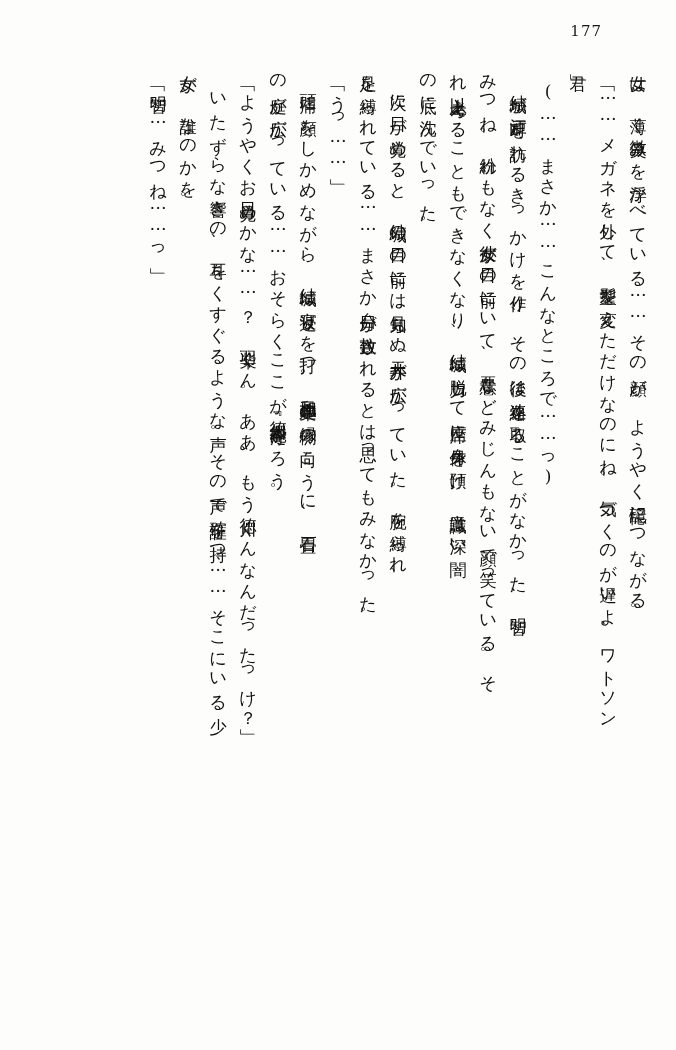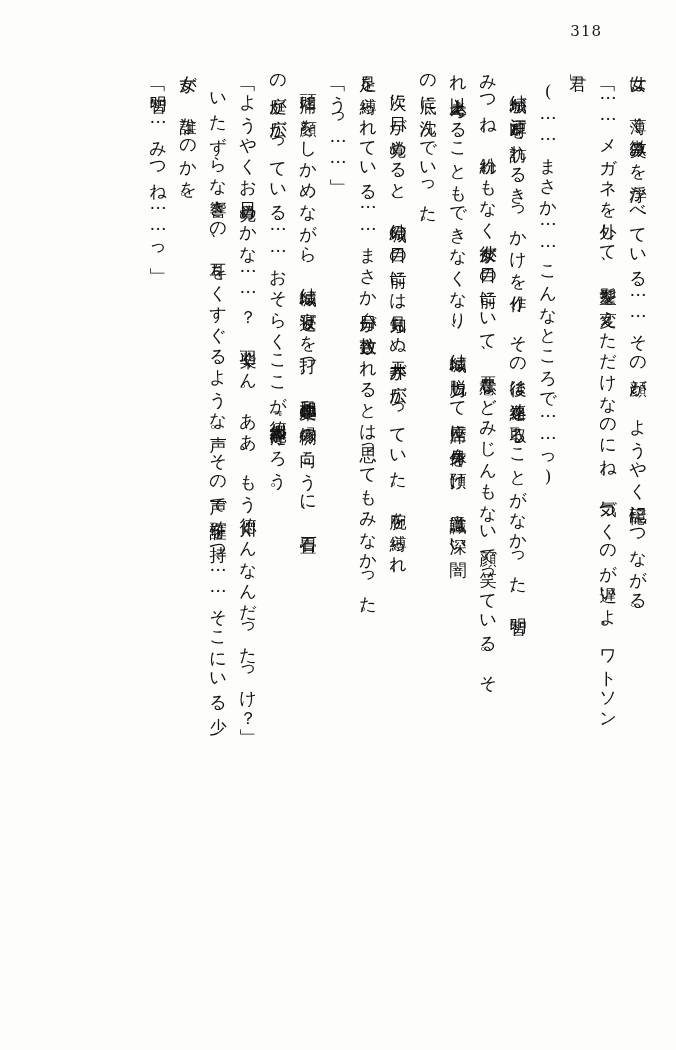--- a/index.html
+++ b/index.html
@@ -61,21 +61,21 @@
   .vline.indent {
     padding-top: 19px;
     height: 911px;
   }
 </style>
 </head>
 <body>
 
 <div class="page">
 
-  <div class="page-number">318</div>
+  <div class="page-number">177</div>
 
   <div class="text-area">
     <div class="vline">女は、薄く微笑みを浮かべている……その顔が、ようやく記憶につながる。</div>
     <div class="vline indent">「……メガネを外して、髪型を変えただけなのにね。気づくのが遅いよ、ワトソン</div>
     <div class="vline">君」</div>
     <div class="vline indent">(……まさか……こんなところで……っ)</div>
     <div class="vline indent">結城が江戸町を訪れるきっかけを作り、その後は連絡を取ることがなかった、明智</div>
     <div class="vline">みつね。紛れもなく彼女が目の前にいて、悪意などみじんもない顔で笑っている。そ</div>
     <div class="vline">れ以上考えることもできなくなり、結城は脱力して座席に身体を預け、意識は深い闇</div>
     <div class="vline">の底に沈んでいった。</div>

